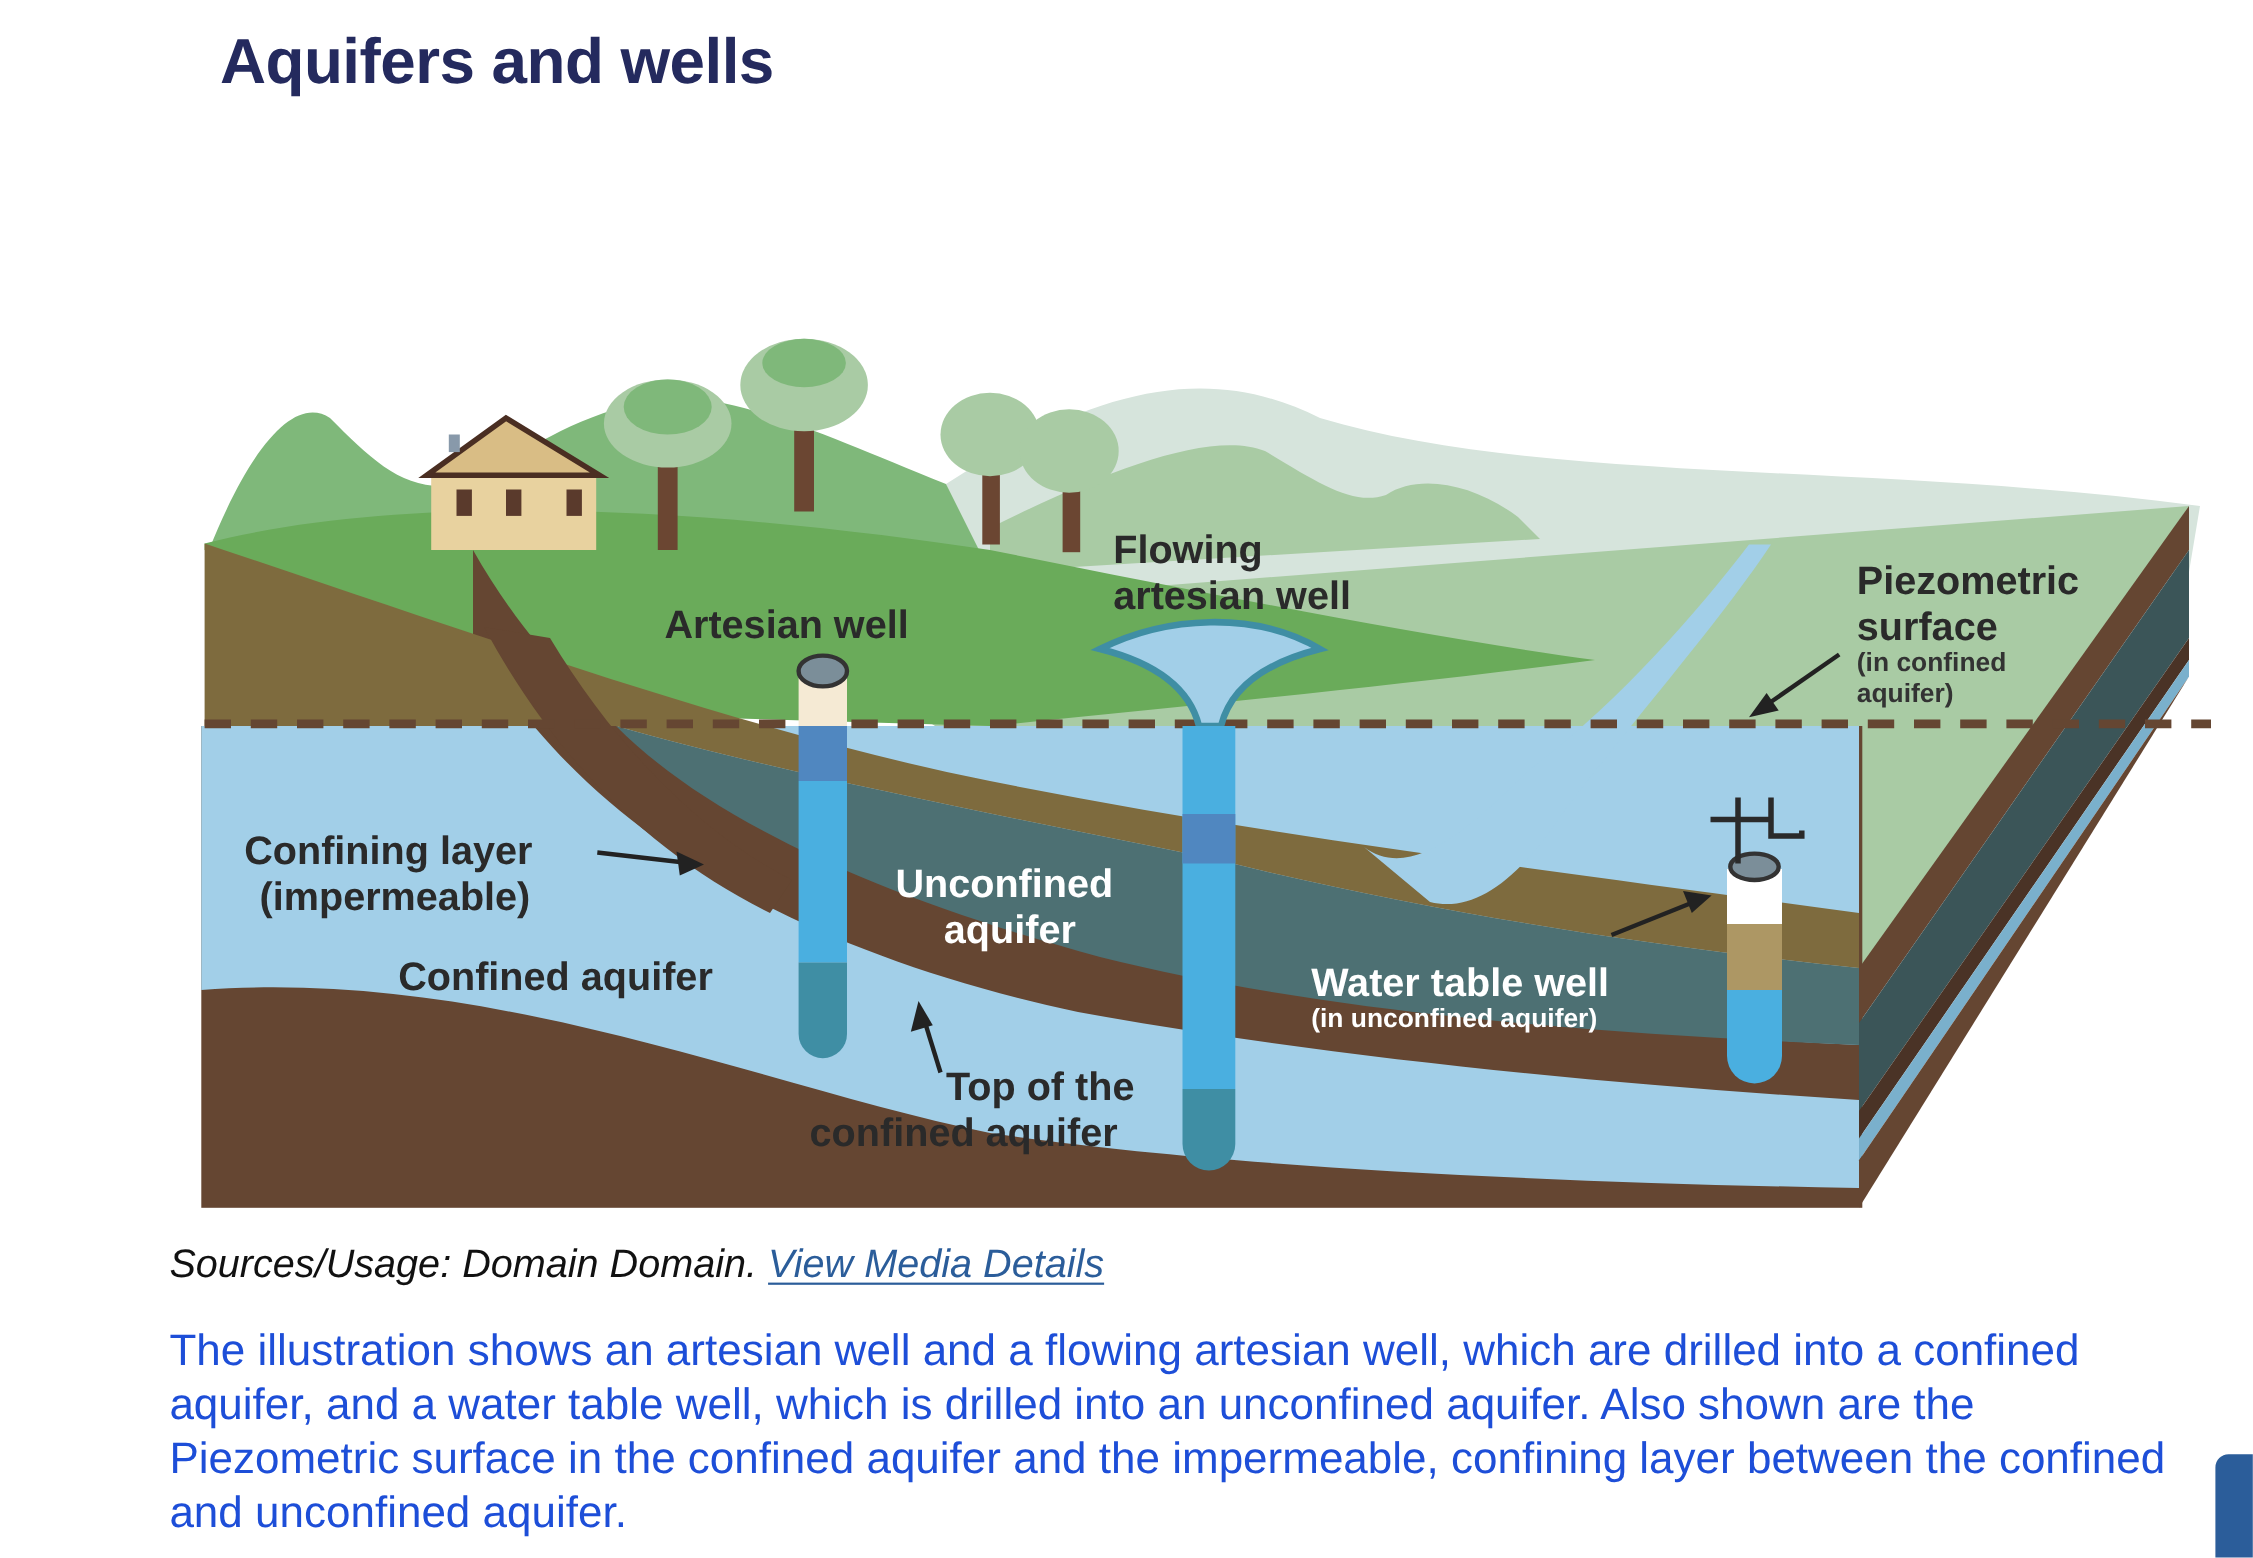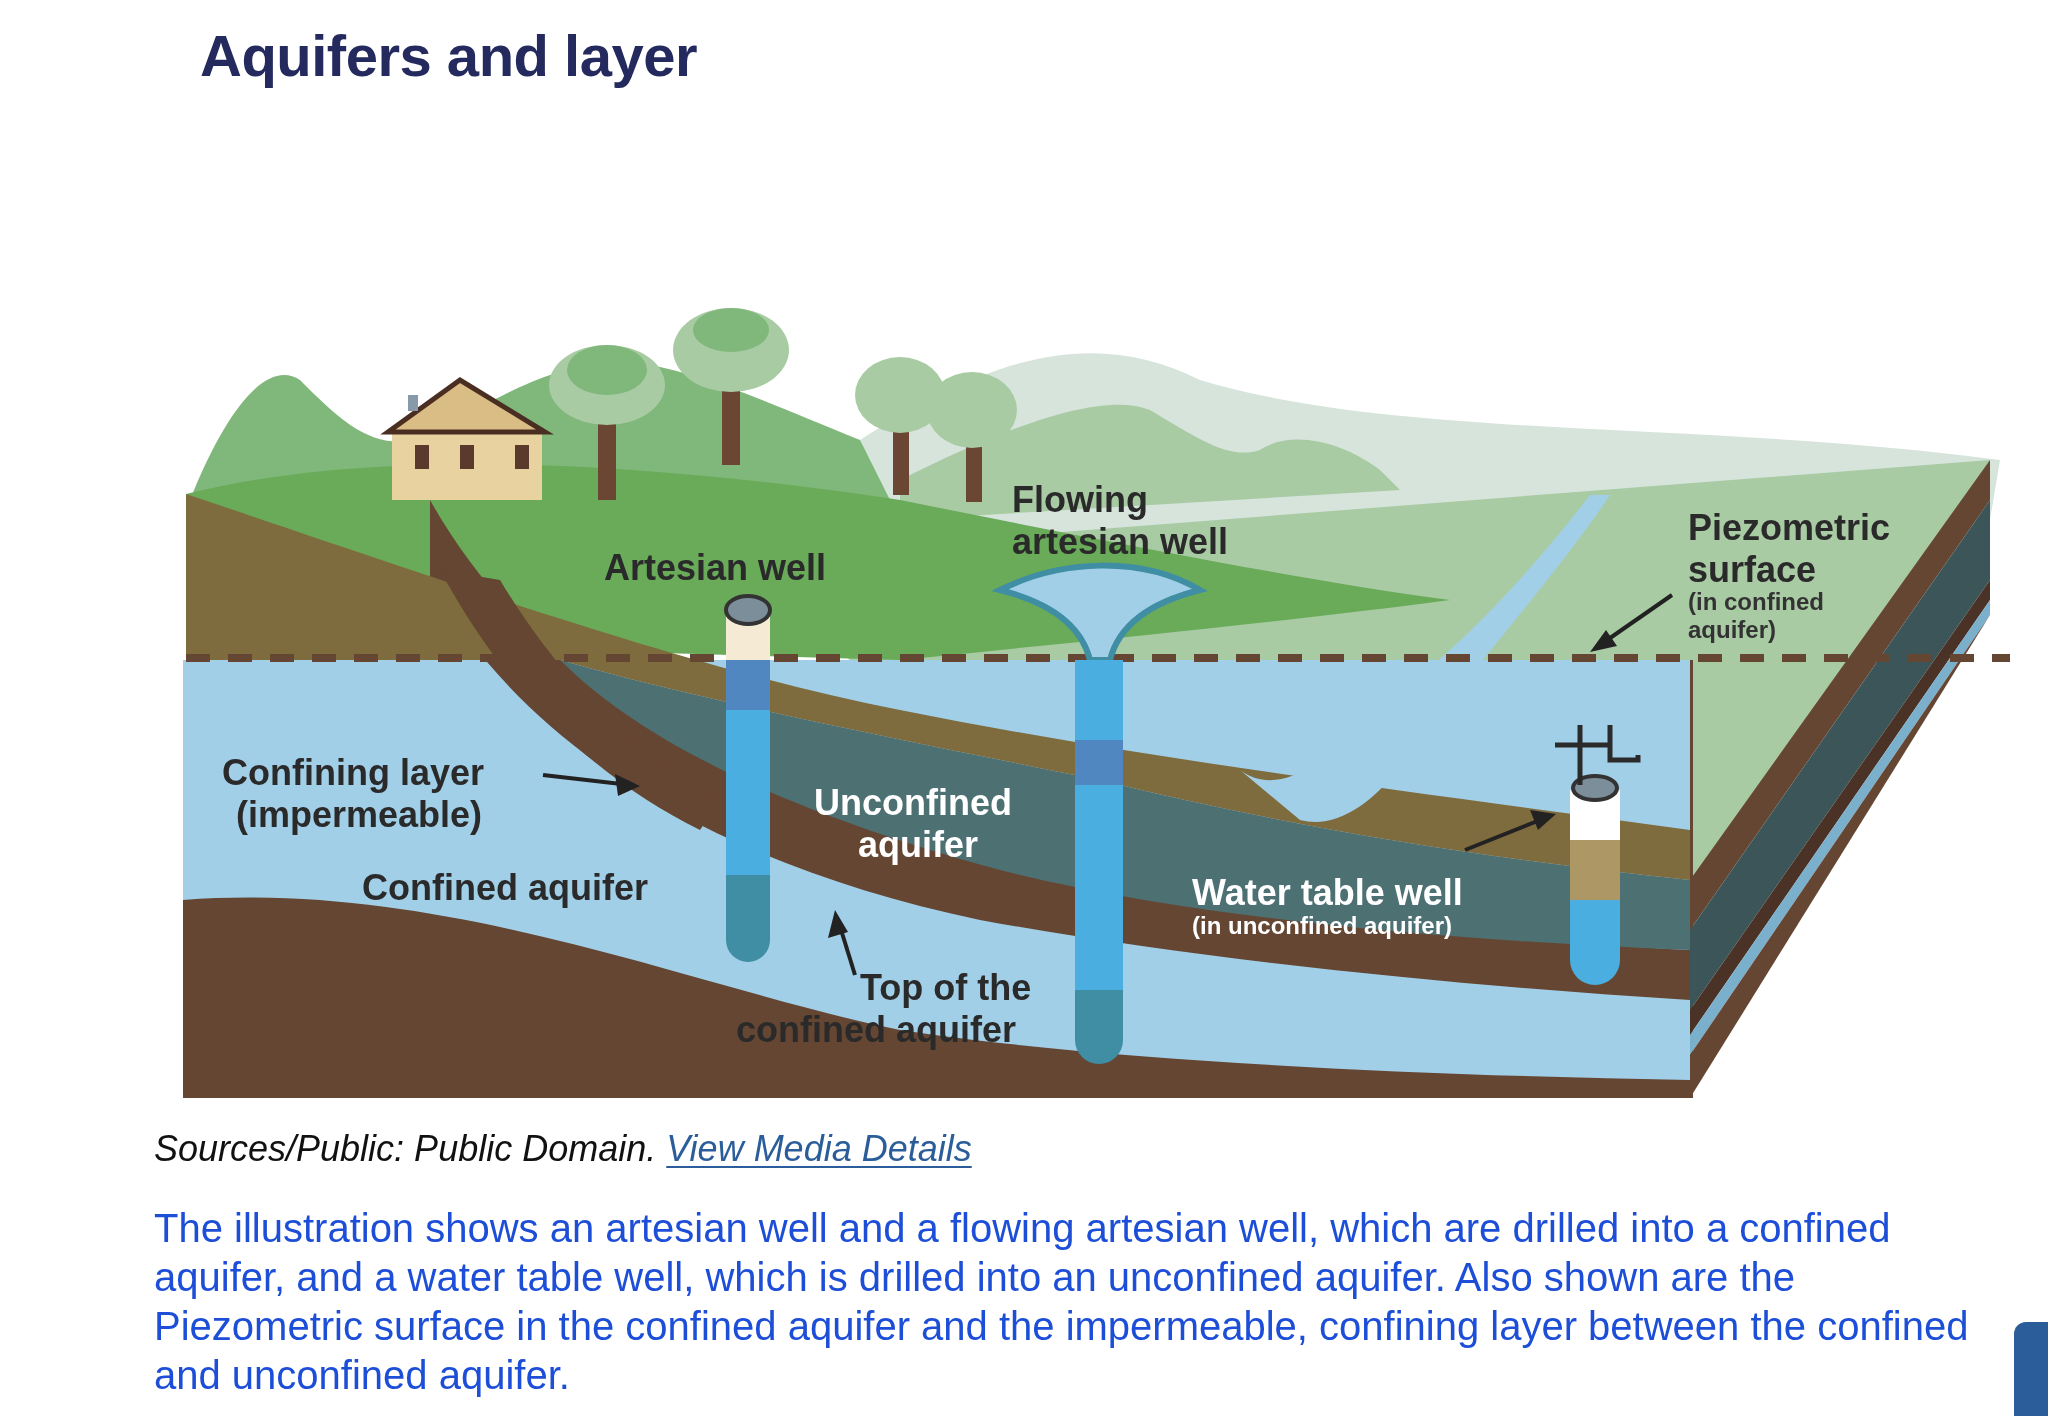--- a/index.html
+++ b/index.html
@@ -8,21 +8,21 @@
   .diagram { position: absolute; left: 0; top: 0; width: 2048px; height: 1110px; }
   .diagram text { font-family: "Liberation Sans", sans-serif; font-weight: bold; }
   .caption { position: absolute; left: 154px; top: 1128px; font-family: "Liberation Sans", sans-serif; font-style: italic; font-size: 36px; color: #111; }
   .caption a { color: #2b5d9a; text-underline-offset: 5px; text-decoration-thickness: 2px; }
   .description { position: absolute; left: 154px; top: 1204px; width: 1850px; margin: 0; font-family: "Liberation Sans", sans-serif; font-size: 40px; line-height: 49px; color: #1d4ed8; }
   .fab { position: absolute; left: 2014px; top: 1322px; width: 60px; height: 120px; background: #2b5d9a; border-radius: 12px 0 0 0; }
 </style>
 </head>
 <body>
 
-<h1 class="title">Aquifers and layer</h1>
+<h1 class="title">Aquifers and wells</h1>
 
 <svg class="diagram" viewBox="0 0 2048 1110" xmlns="http://www.w3.org/2000/svg">
 
   <path d="M 860 440 C 1000 350, 1100 330, 1200 380 C 1400 440, 1700 420, 2000 460 L 1990 520 L 900 560 Z" fill="#d6e4dc"></path>
   <path d="M 900 480 C 1000 430, 1100 390, 1150 410 C 1200 440, 1230 460, 1260 450 C 1290 430, 1340 440, 1380 470 L 1400 490 L 900 520 Z" fill="#a9cba4"></path>
 
   <path d="M 190 500 C 230 400, 270 360, 300 380 C 340 420, 370 450, 420 440 C 470 420, 520 370, 620 360 C 700 370, 760 400, 860 440 L 900 520 L 190 510 Z" fill="#7fb87a"></path>
 
   <path d="M 700 560 L 1990 460 L 1690 900 L 1000 760 Z" fill="#a9cba4"></path>
 
@@ -129,19 +129,19 @@
   <text x="362" y="900" font-size="36" fill="#2a2a2a">Confined aquifer</text>
   <text x="814" y="815" font-size="36" fill="#ffffff">Unconfined</text>
   <text x="858" y="857" font-size="36" fill="#ffffff">aquifer</text>
   <text x="1192" y="905" font-size="36" fill="#ffffff">Water table well</text>
   <text x="1192" y="934" font-size="24" fill="#ffffff" font-weight="normal">(in unconfined aquifer)</text>
   <text x="860" y="1000" font-size="36" fill="#2a2a2a">Top of the</text>
   <text x="736" y="1042" font-size="36" fill="#2a2a2a">confined aquifer</text>
 </svg>
 
 <div class="caption">
-  <span>Sources/Public: Public Domain.</span>
+  <span>Sources/Usage: Domain Domain.</span>
   <a href="#">View Media Details</a>
 </div>
 
 <p class="description">The illustration shows an artesian well and a flowing artesian well, which are drilled into a confined aquifer, and a water table well, which is drilled into an unconfined aquifer. Also shown are the Piezometric surface in the confined aquifer and the impermeable, confining layer between the confined and unconfined aquifer.</p>
 
 <div class="fab"></div>
 
 </body></html>

